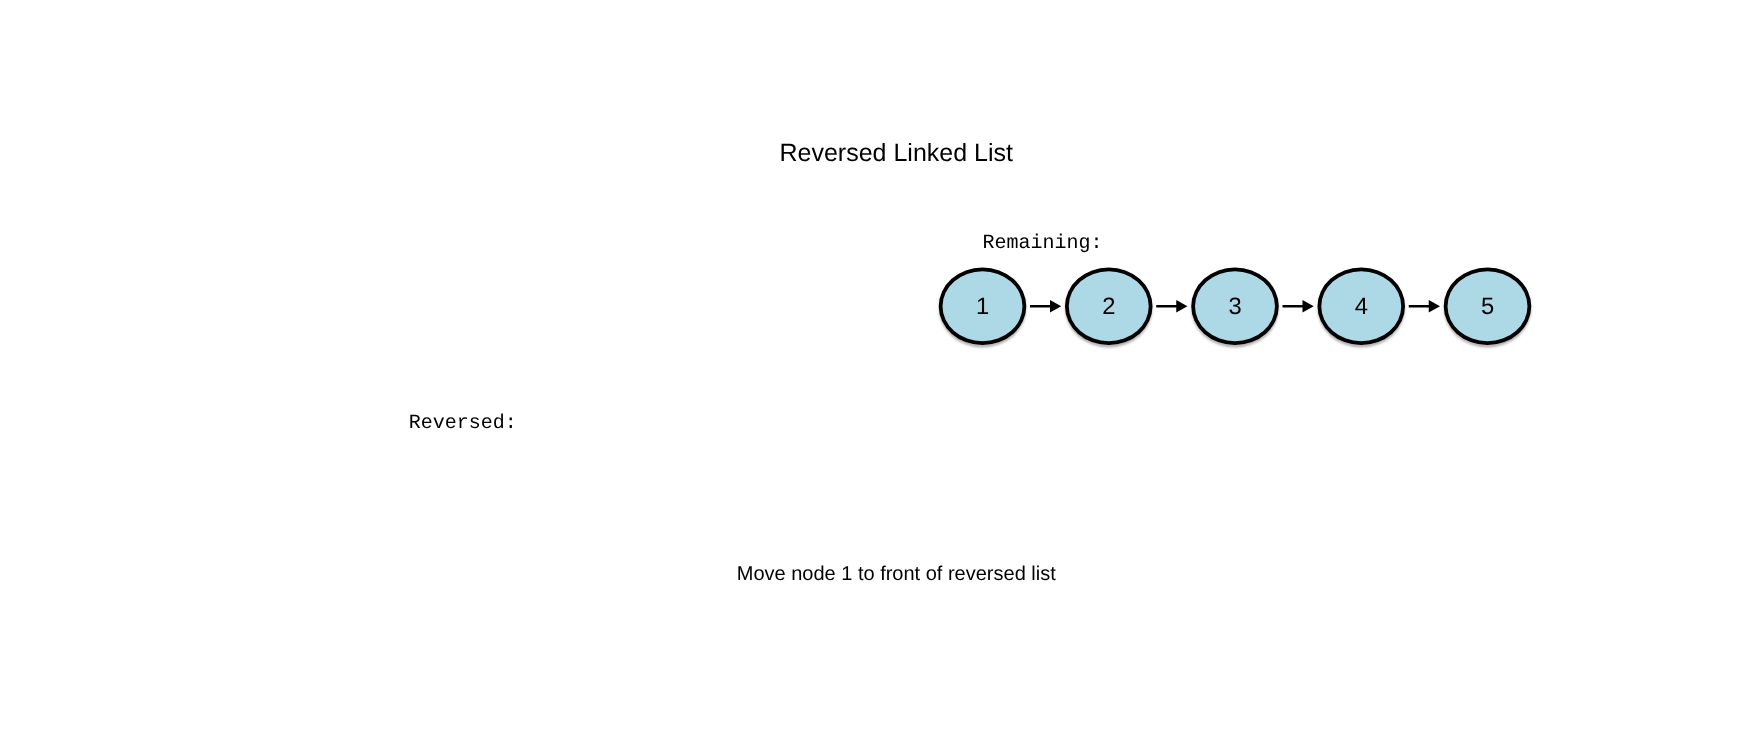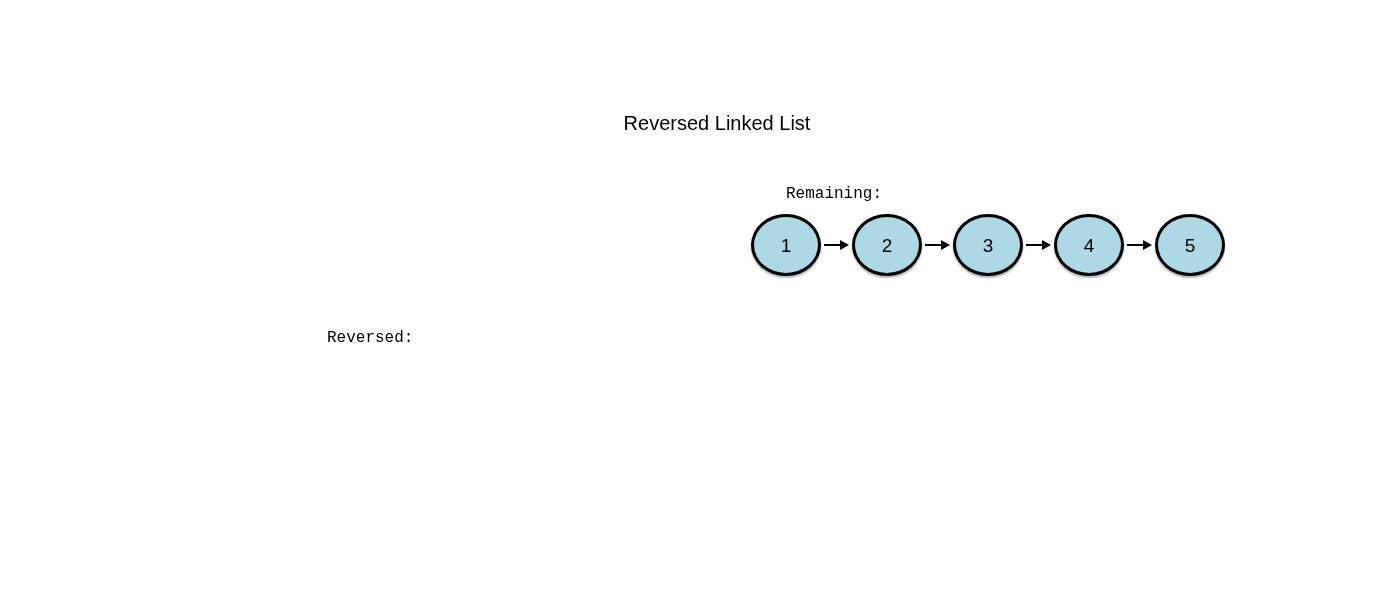--- a/index.html
+++ b/index.html
@@ -140,14 +140,15 @@
     </span>
 
     <div class="node">
       <span class="node-value">5</span>
     </div>
 
   </div>
 
   <div class="list-label reversed-label">Reversed:</div>
 
+  <div class="status">Move node 1 to front of reversed list</div>
 
 </div>
 
 </body></html>

